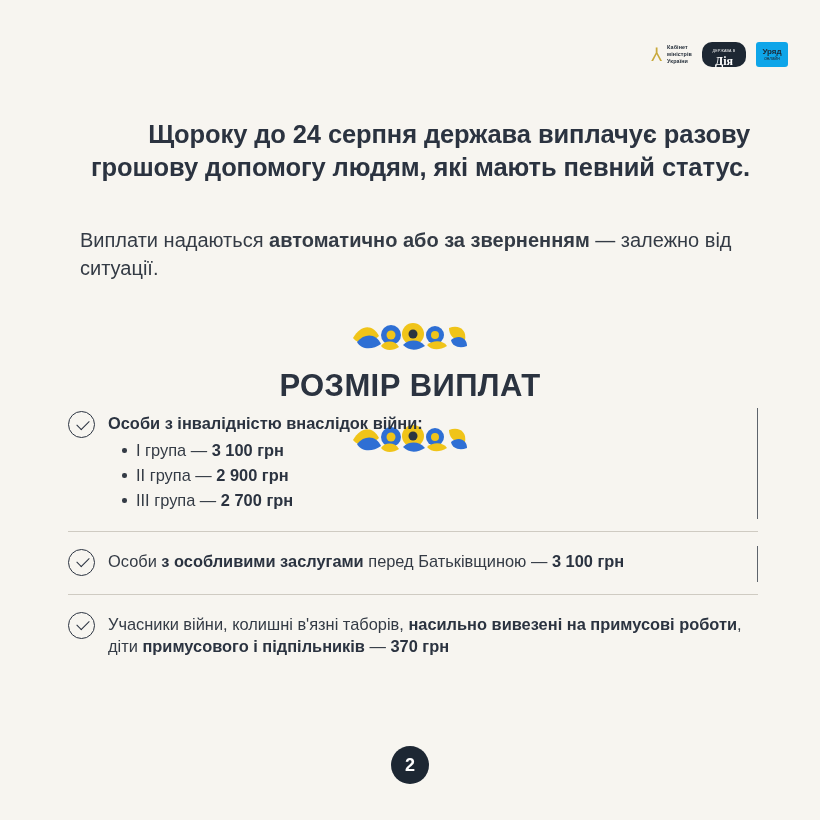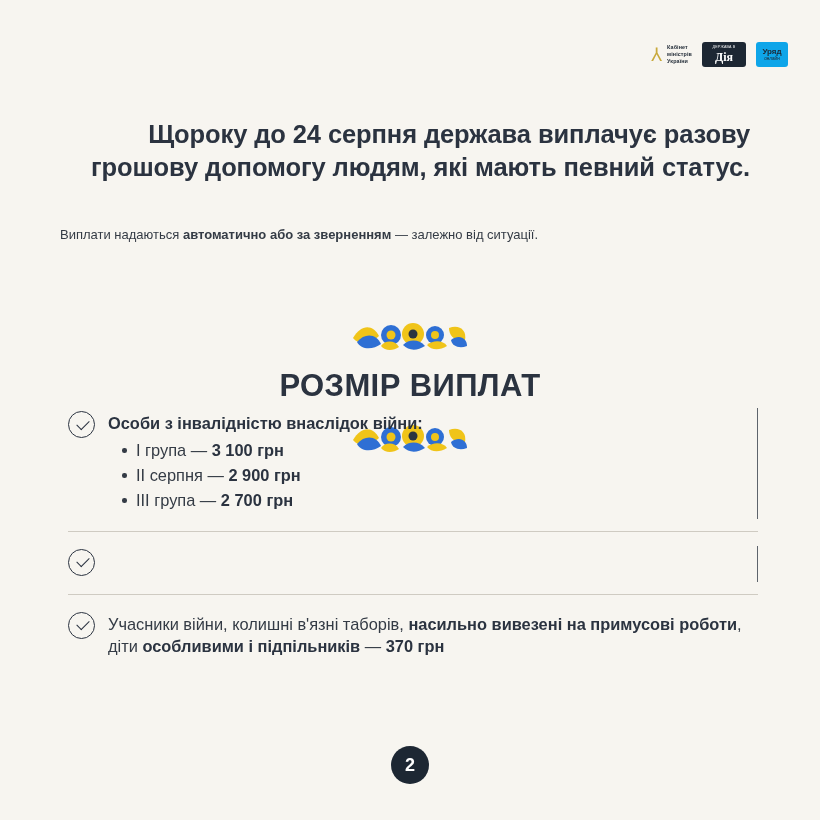--- a/index.html
+++ b/index.html
@@ -41,25 +41,25 @@
     font-weight: bold;
     line-height: 1.28;
     color: #1d2733;
     letter-spacing: .1px;
     text-transform: none;
   }
   .logo-diia {
     width: 44px;
     height: 25px;
     background: #1d2733;
-    border-radius: 3px;
+    border-radius: 10px;
     display: flex;
     flex-direction: column;
     align-items: center;
-    justify-content: center;
+    justify-content: flex-end;
     color: #fff;
   }
   .logo-diia .diia-top {
     font-size: 3.6px;
     letter-spacing: .2px;
     line-height: 1;
     margin-bottom: 1px;
     opacity: .95;
   }
   .logo-diia .diia-main {
@@ -100,23 +100,23 @@
     font-weight: bold;
     line-height: 1.28;
     color: #2b3340;
     letter-spacing: -.1px;
     text-align: right;
   }
 
   .subline {
     position: absolute;
     top: 226px;
-    left: 60px;
+    left: 80px;
     width: 660px;
-    font-size: 13px;
+    font-size: 20px;
     line-height: 1.42;
     color: #343b45;
   }
   .subline b { font-weight: bold; }
 
   
   .section-title-row {
     position: absolute;
     top: 318px;
     left: 68px;
@@ -317,41 +317,42 @@
 
 <div class="grid">
 
   <div class="row">
     <div class="cell left">
       <span class="check"></span>
       <div class="txt">
         <b>Особи з інвалідністю внаслідок війни:</b>
         <ul class="groups">
           <li><span>I група — </span><b>3 100 грн</b></li>
-          <li><span>II серпня — </span><b>2 900 грн</b></li>
+          <li><span>II група — </span><b>2 900 грн</b></li>
           <li><span>III група — </span><b>2 700 грн</b></li>
         </ul>
       </div>
     </div>
     <div class="divider-v"></div>
   </div>
 
   <div class="divider-h"></div>
 
   <div class="row">
     <div class="cell left">
       <span class="check"></span>
+      <div class="txt">Особи <b>з особливими заслугами</b> перед Батьківщиною — <b>3 100 грн</b></div>
     </div>
     <div class="divider-v"></div>
   </div>
 
   <div class="divider-h full"></div>
 
   <div class="row full">
     <div class="cell">
       <span class="check"></span>
-      <div class="txt">Учасники війни, колишні в'язні таборів, <b>насильно вивезені на примусові роботи</b>, діти <b>особливими і підпільників</b> — <b>370 грн</b></div>
+      <div class="txt">Учасники війни, колишні в'язні таборів, <b>насильно вивезені на примусові роботи</b>, діти <b>примусового і підпільників</b> — <b>370 грн</b></div>
     </div>
   </div>
 
 </div>
 
 <div class="page-badge">2</div>
 
 </body></html>

